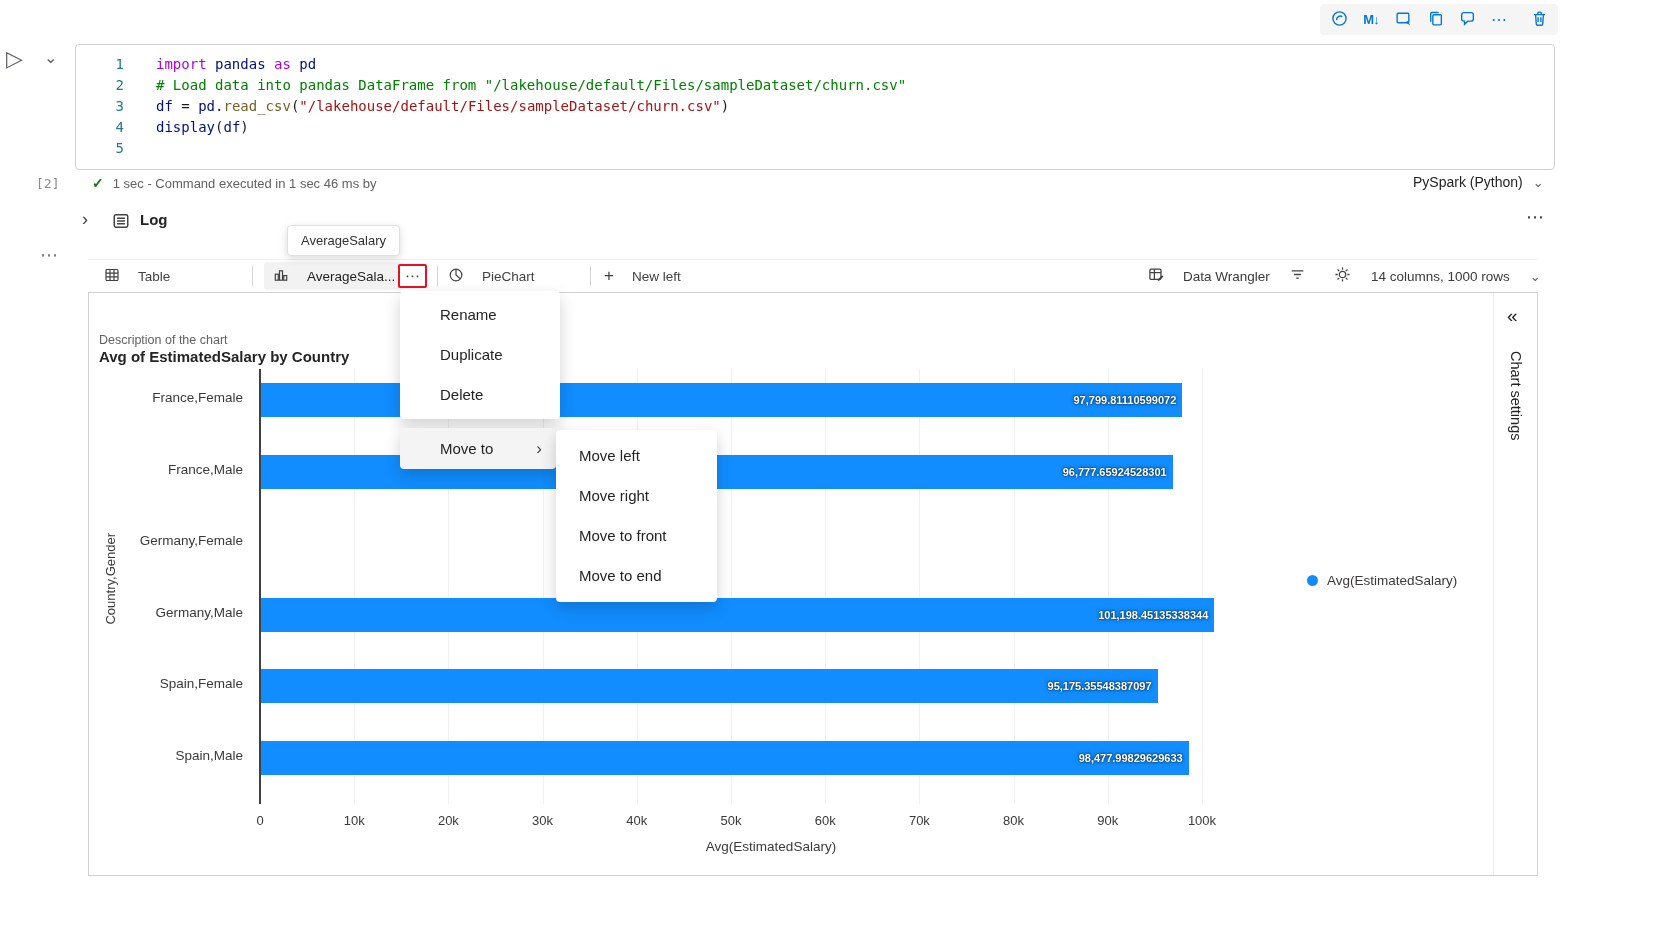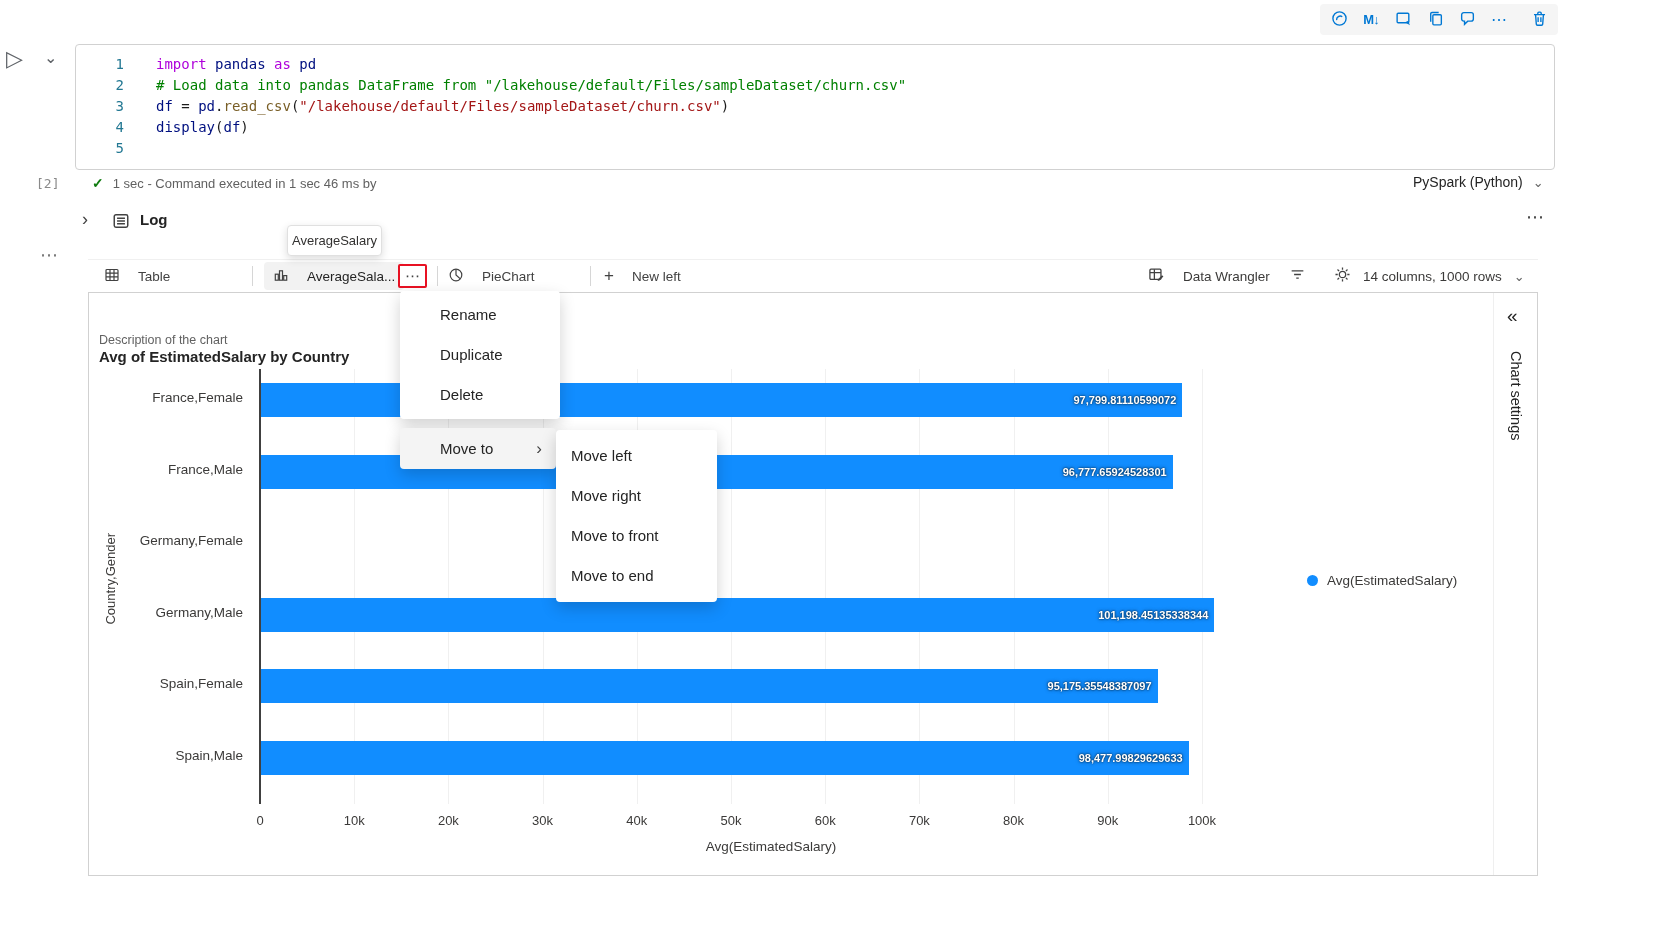--- a/index.html
+++ b/index.html
@@ -57,21 +57,21 @@
   .tab-table { left: 104px; }
   .tab-chart { left: 264px; background: #f2f2f2; border-radius: 4px; padding: 0 9px; color: #242424; }
   .tab-more-btn { position: absolute; left: 398px; top: 264px; width: 29px; height: 24px; border: 2px solid #e81123;
     border-radius: 2px; display: flex; align-items: center; justify-content: center; font-size: 15px; color: #424242; background: #fff; }
   .tab-pie { left: 448px; }
   .tab-new { left: 604px; }
   .plus-glyph { font-size: 17px; color: #424242; font-weight: 400; }
   .tab-right { color: #3b3a39; }
   .tab-wrangler { left: 1148px; }
   .tab-filter { left: 1289px; }
-  .tab-colinfo { left: 1334px; gap: 12px; }
+  .tab-colinfo { left: 1334px; gap: 20px; }
   .chev-sm { font-size: 13px; color: #616161; }
 
   
   .chart-card { position: absolute; left: 88px; top: 292px; width: 1450px; height: 584px;
     border: 1px solid #d1d1d1; background: #fff; }
   .chart-title { position: absolute; left: 10px; top: 12px; font-size: 15px; font-weight: 700; color: #242424; margin-top: 43px; }
   .chart-subtitle { position: absolute; left: 10px; top: 40px; font-size: 12.5px; color: #616161; }
   .settings-rail { position: absolute; left: 1404px; top: 0; width: 45px; height: 582px; border-left: 1px solid #efefef; }
   .collapse-btn { position: absolute; left: 1418px; top: 12px; font-size: 19px; color: #242424; }
   .settings-label { position: absolute; left: 1419px; top: 58px; writing-mode: vertical-rl; font-size: 14.5px; color: #242424; }
@@ -85,34 +85,34 @@
   .cat-label { position: absolute; left: 0; width: 154px; text-align: right; font-size: 13.5px; color: #3b3a39; }
   .x-tick { position: absolute; top: 520px; width: 80px; text-align: center; font-size: 13px; color: #3b3a39; }
   .x-axis-title { position: absolute; left: 572px; top: 546px; width: 220px; text-align: center; font-size: 13.5px; color: #3b3a39; }
   .y-axis-label-wrap { position: absolute; left: 14px; top: 151px; height: 270px; display: flex; align-items: center; }
   .y-axis-label-wrap span { writing-mode: vertical-rl; transform: rotate(180deg); font-size: 13px; color: #3b3a39; }
   .legend { position: absolute; left: 1218px; top: 280px; display: flex; align-items: center; gap: 9px; }
   .legend-dot { width: 11px; height: 11px; border-radius: 50%; background: #118dff; }
   .legend-text { font-size: 13.5px; color: #3b3a39; }
 
   
-  .tab-tooltip { position: absolute; left: 287px; top: 225px; padding: 7px 4px; background: #fff;
+  .tab-tooltip { position: absolute; left: 287px; top: 225px; padding: 7px 13px; background: #fff;
     border: 1px solid #e0e0e0; border-radius: 4px; box-shadow: 0 3px 8px rgba(0,0,0,.14);
     font-size: 13px; color: #323130; z-index: 30; }
 
   
   .context-menu { position: absolute; left: 400px; top: 291px; width: 160px; background: #fff; border-radius: 4px;
     box-shadow: 0 6px 16px rgba(0,0,0,.18); padding: 4px 0; z-index: 40; }
   .menu-item { height: 40px; line-height: 40px; padding-left: 40px; font-size: 15px; color: #242424; cursor: pointer; }
   .moveto-item { position: absolute; left: 400px; top: 428px; width: 156px; height: 41px; background: #f4f4f4;
     border-radius: 4px; box-shadow: 0 6px 16px rgba(0,0,0,.18); display: flex; align-items: center;
     padding-left: 40px; font-size: 15px; color: #242424; z-index: 40; cursor: pointer; }
   .moveto-chevron { position: absolute; right: 14px; font-size: 17px; color: #424242; }
   .context-submenu { position: absolute; left: 556px; top: 430px; width: 161px; background: #fff; border-radius: 4px;
-    box-shadow: 0 6px 16px rgba(0,0,0,.18); padding: 6px 0; z-index: 41; }
+    box-shadow: 0 6px 16px rgba(0,0,0,.18); padding: 6px 8px; z-index: 41; }
   .submenu-item { height: 40px; line-height: 40px; padding-left: 15px; font-size: 15px; color: #242424; cursor: pointer; }
 </style>
 </head>
 <body>
 
 <div class="page">
 
   <div class="cell-toolbar">
     <button class="tb-btn">
       <span>

